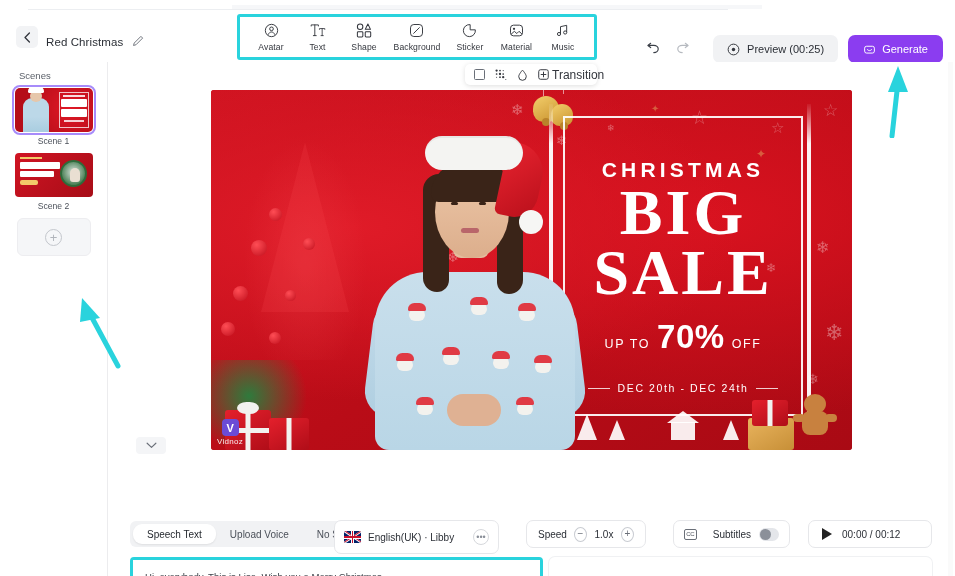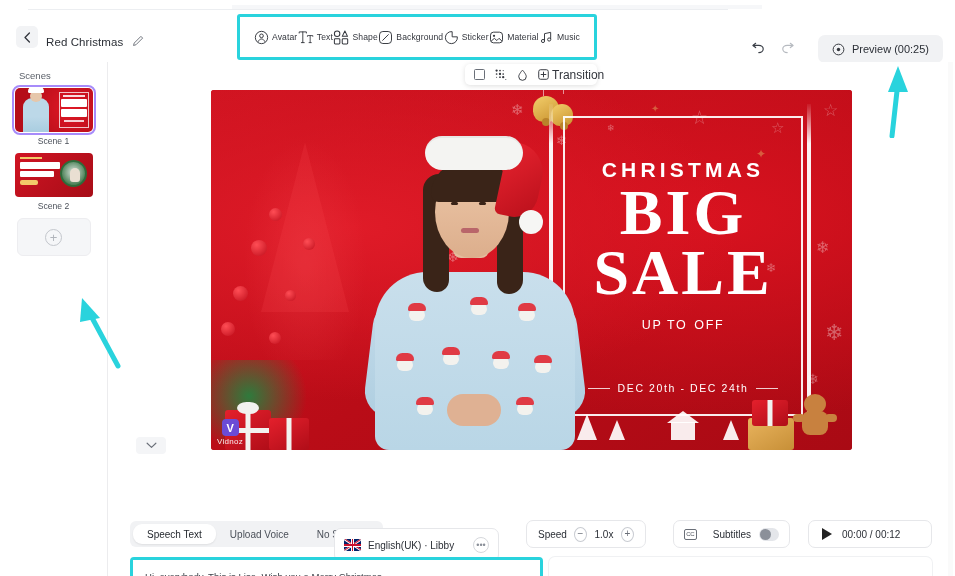--- a/index.html
+++ b/index.html
@@ -31,21 +31,21 @@
   .edit-ico { width:14px; height:14px; display:flex; align-items:center; justify-content:center; cursor:pointer; }
 
   
   .tool-wrap {
     position:absolute; left:237px; top:14px; width:360px; height:46px;
     border:3px solid #29d3dd; border-radius:3px; background:#fff;
     display:flex; align-items:center; justify-content:space-between;
     padding:0 14px;
   }
   .tool-item {
-    display:flex; flex-direction:row; align-items:center; gap:3px;
+    display:flex; flex-direction:column; align-items:center; gap:3px;
     cursor:pointer; min-width:34px;
   }
   .tool-item .ti-ico { height:17px; display:flex; align-items:center; justify-content:center; }
   .tool-item .ti-lbl { font-size:8.6px; color:#33363d; white-space:nowrap; letter-spacing:.1px; }
 
   
   .hdr-right {
     position:absolute; right:12px; top:12px; height:50px;
     display:flex; align-items:center; gap:10px;
   }
@@ -309,21 +309,21 @@
   }
   .seg {
     height:20px; padding:0 14px; display:flex; align-items:center; justify-content:center;
     font-size:10px; color:#4b5059; border-radius:9px; cursor:pointer; white-space:nowrap;
   }
   .seg.active { background:#fff; color:#1f2329; box-shadow:0 1px 2px rgba(0,0,0,.08); }
 
   .voice-box {
     position:absolute; left:226px; top:66px; width:165px; height:28px;
     border:1px solid #e6e7ea; border-radius:7px; background:#fff;
-    display:flex; align-items:center; gap:7px; padding:16px 9px; cursor:pointer;margin-top:8px;
+    display:flex; align-items:center; gap:7px; padding:16px 9px; cursor:pointer;
   }
   .flag { width:17px; height:12px; border-radius:2px; overflow:hidden; position:relative; background:#012169; flex:none; }
   .flag .d1, .flag .d2 { position:absolute; left:-3px; top:5px; width:24px; height:2px; background:#fff; }
   .flag .d1 { transform:rotate(34deg); } .flag .d2 { transform:rotate(-34deg); }
   .flag .d1r, .flag .d2r { position:absolute; left:-3px; top:5.3px; width:24px; height:1.2px; background:#c8102e; }
   .flag .d1r { transform:rotate(34deg); } .flag .d2r { transform:rotate(-34deg); }
   .flag .cv { position:absolute; left:0; top:4.5px; width:100%; height:3px; background:#fff; }
   .flag .ch { position:absolute; left:7px; top:0; width:3px; height:100%; background:#fff; }
   .flag .cvr { position:absolute; left:0; top:5.3px; width:100%; height:1.6px; background:#c8102e; }
   .flag .chr { position:absolute; left:7.7px; top:0; width:1.6px; height:100%; background:#c8102e; }
@@ -426,20 +426,27 @@
       </div>
 
       <div class="preview-btn">
         <svg width="13" height="13" viewBox="0 0 16 16">
           <circle cx="8" cy="8" r="6.6" fill="none" stroke="#33363d" stroke-width="1.2"></circle>
           <circle cx="8" cy="8" r="2.1" fill="#33363d"></circle>
         </svg>
         <span>Preview (00:25)</span>
       </div>
 
+      <div class="generate-btn">
+        <svg width="13" height="13" viewBox="0 0 16 16">
+          <rect x="2" y="4" width="12" height="8.4" rx="2.4" fill="none" stroke="#fff" stroke-width="1.2"></rect>
+          <path d="M5.4 8.2c1.2 1.6 4 1.6 5.2 0" fill="none" stroke="#fff" stroke-width="1.2" stroke-linecap="round"></path>
+        </svg>
+        <span>Generate</span>
+      </div>
     </div>
   </div>
 
   <div class="tool-wrap">
 
     <div class="tool-item">
       <span class="ti-ico">
         <svg width="15" height="15" viewBox="0 0 18 18">
           <circle cx="9" cy="9" r="7.4" fill="none" stroke="#33363d" stroke-width="1.15"></circle>
           <circle cx="9" cy="7" r="2.2" fill="none" stroke="#33363d" stroke-width="1.15"></circle>
@@ -622,20 +629,21 @@
 
         <div class="frame-l"></div>
         <div class="frame-r"></div>
         <div class="frame"></div>
 
         <div class="pt-christmas">CHRISTMAS</div>
         <div class="pt-big">BIG</div>
         <div class="pt-sale">SALE</div>
         <div class="pt-upto">
           <span class="small">UP TO</span>
+          <span class="pct">70%</span>
           <span class="small">OFF</span>
         </div>
         <div class="pt-dates">
           <span class="dash"></span>
           <span>DEC 20th - DEC 24th</span>
           <span class="dash"></span>
         </div>
 
         <div class="mini-trees">
           <div class="m-tree" style="left:14px;"></div>

